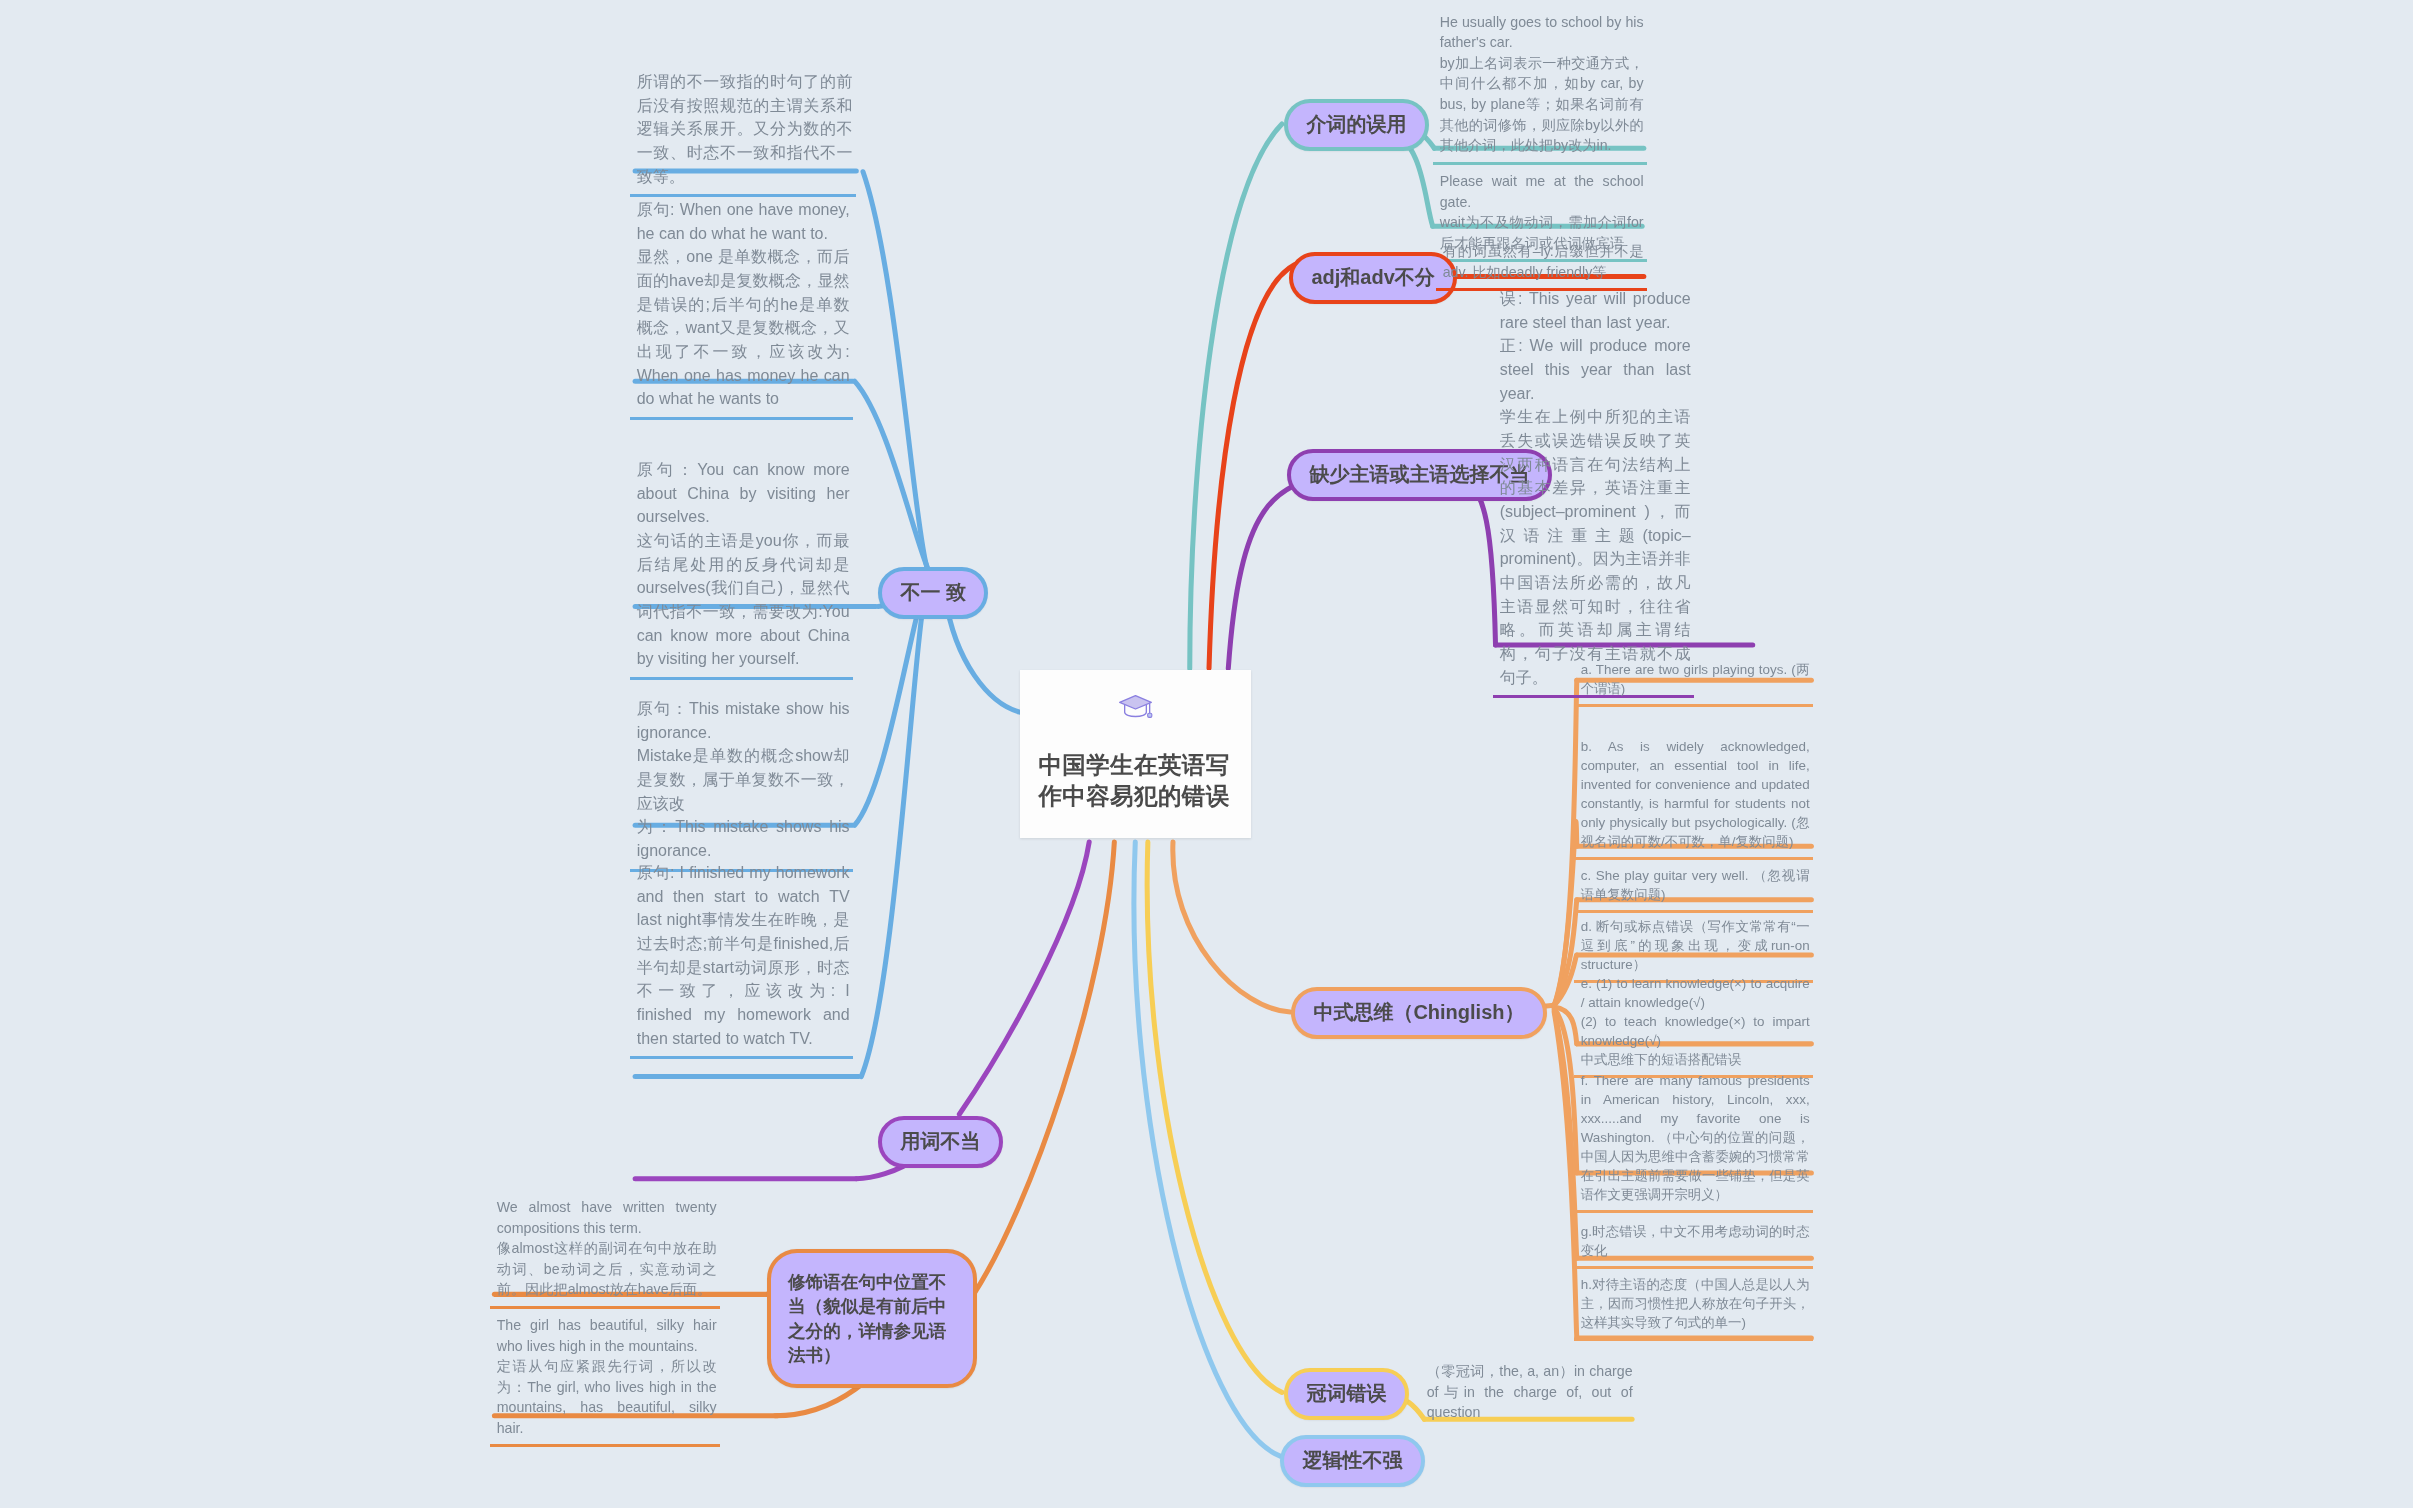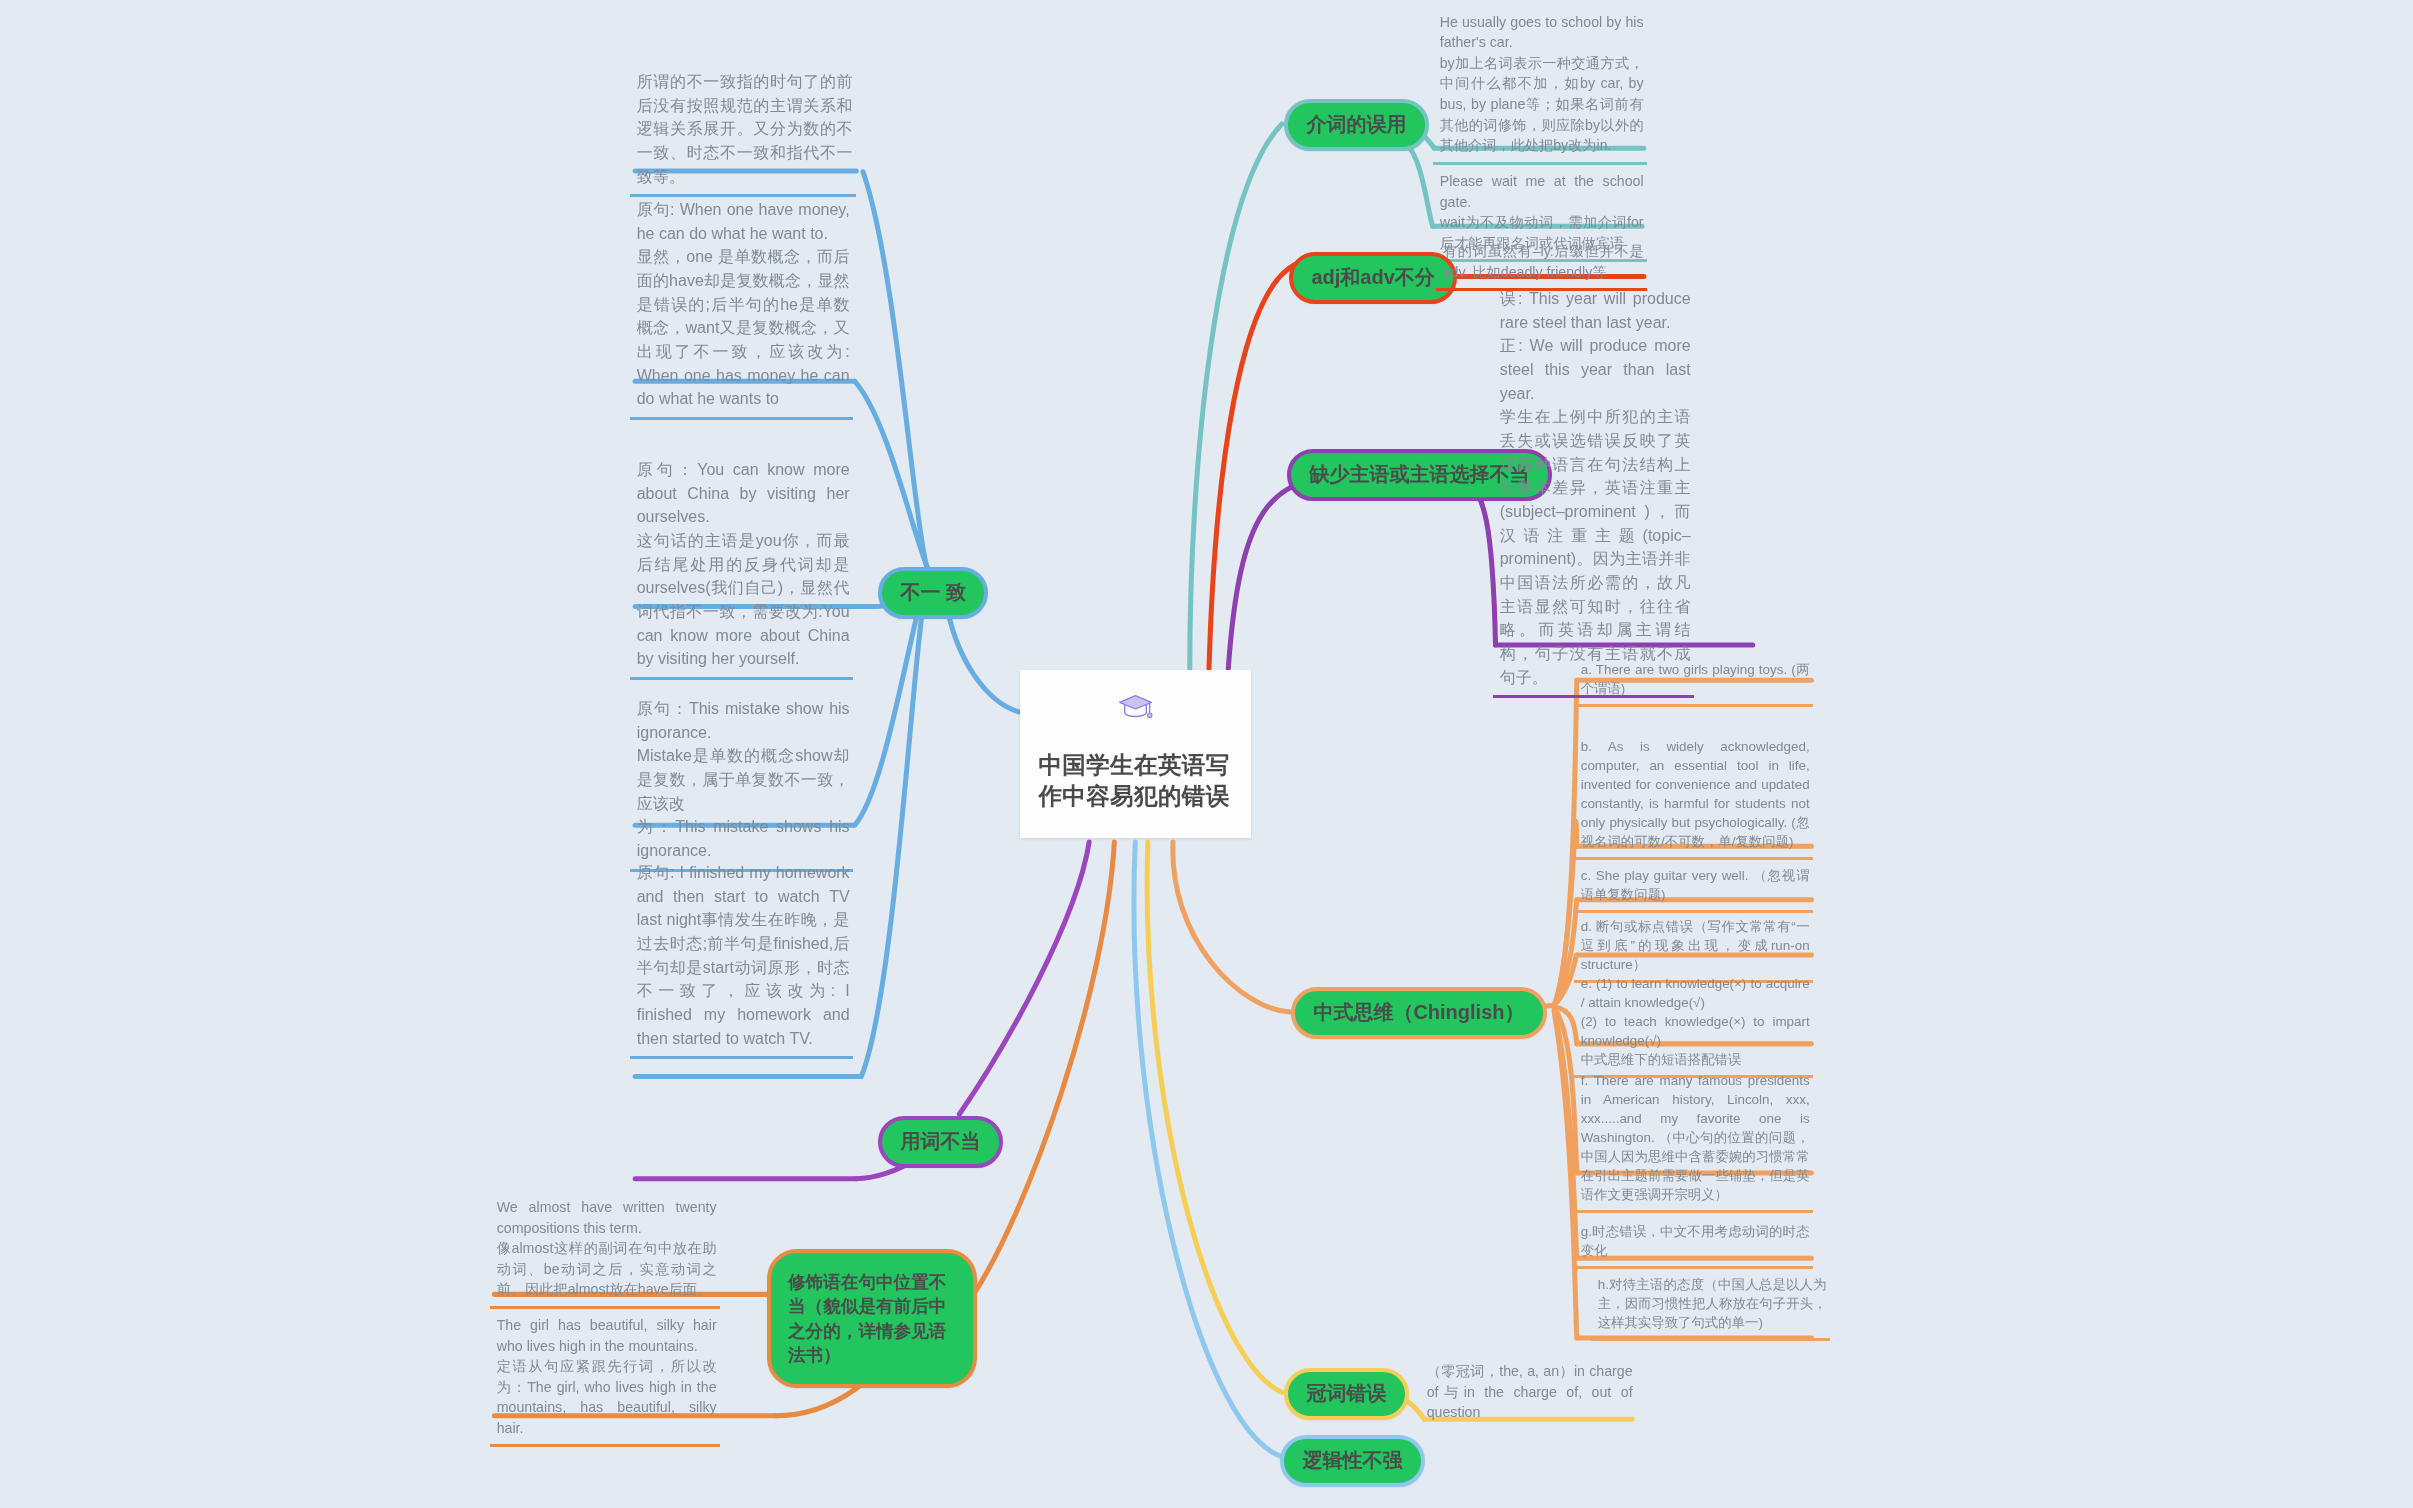--- a/index.html
+++ b/index.html
@@ -25,21 +25,21 @@
     gap:8px;
   }
   .root-icon{margin-bottom:18.4px;}
   .root-title{
     font-size:23.5px;line-height:1.32;color:#4a4a4a;font-weight:700;
     text-align:left;letter-spacing:0.4px;
   }
 
   
   .pill{
-    background:#22c55e;border-style:solid;border-width:4.2px;border-radius:837px;
+    background:#c4b5fd;border-style:solid;border-width:4.2px;border-radius:837px;
     color:#4b4b4b;display:flex;align-items:center;justify-content:center;
     padding:8.4px 18.4px;box-sizing:border-box;
     font-size:20px;font-weight:700;white-space:nowrap;
     box-shadow:0 0.8px 1.7px rgba(0,0,0,.06);
   }
   .pill.multiline{border-radius:30px;white-space:normal;text-align:left;
     justify-content:flex-start;line-height:1.38;}
 
   
   .leaf{
@@ -212,21 +212,21 @@
   <div class="node leaf tiny" style="left:1574px;top:912px;width:239px;border-bottom-color:#f0a15f;">d. 断句或标点错误（写作文常常有“一逗到底”的现象出现，变成run-on structure）</div>
 
   <div class="node leaf tiny" style="left:1574px;top:969px;width:239px;border-bottom-color:#f0a15f;white-space:pre-line;">e. (1) to learn knowledge(×) to acquire / attain knowledge(√)
   (2) to teach knowledge(×) to impart knowledge(√)
  中式思维下的短语搭配错误</div>
 
   <div class="node leaf tiny" style="left:1574px;top:1066px;width:239px;border-bottom-color:#f0a15f;">f. There are many famous presidents in American history, Lincoln, xxx, xxx.....and my favorite one is Washington. （中心句的位置的问题，中国人因为思维中含蓄委婉的习惯常常在引出主题前需要做一些铺垫，但是英语作文更强调开宗明义）</div>
 
   <div class="node leaf tiny" style="left:1574px;top:1217px;width:239px;border-bottom-color:#f0a15f;">g.时态错误，中文不用考虑动词的时态变化</div>
 
-  <div class="node leaf tiny" style="left:1574px;top:1270px;width:239px;border-bottom-color:#f0a15f;margin-left:17px;"> h.对待主语的态度（中国人总是以人为主，因而习惯性把人称放在句子开头，这样其实导致了句式的单一)</div>
+  <div class="node leaf tiny" style="left:1574px;top:1270px;width:239px;border-bottom-color:#f0a15f;"> h.对待主语的态度（中国人总是以人为主，因而习惯性把人称放在句子开头，这样其实导致了句式的单一)</div>
 
   <div class="node pill" style="left:1284px;top:1368px;border-color:#f7ce55;">
     <span>冠词错误</span>
   </div>
 
   <div class="node leaf small nb" style="left:1420px;top:1356px;width:216px;">（零冠词，the, a, an）in charge of与in the charge of, out of question</div>
 
   <div class="node pill" style="left:1280px;top:1435px;border-color:#8fc8ee;">
     <span>逻辑性不强</span>
   </div>

